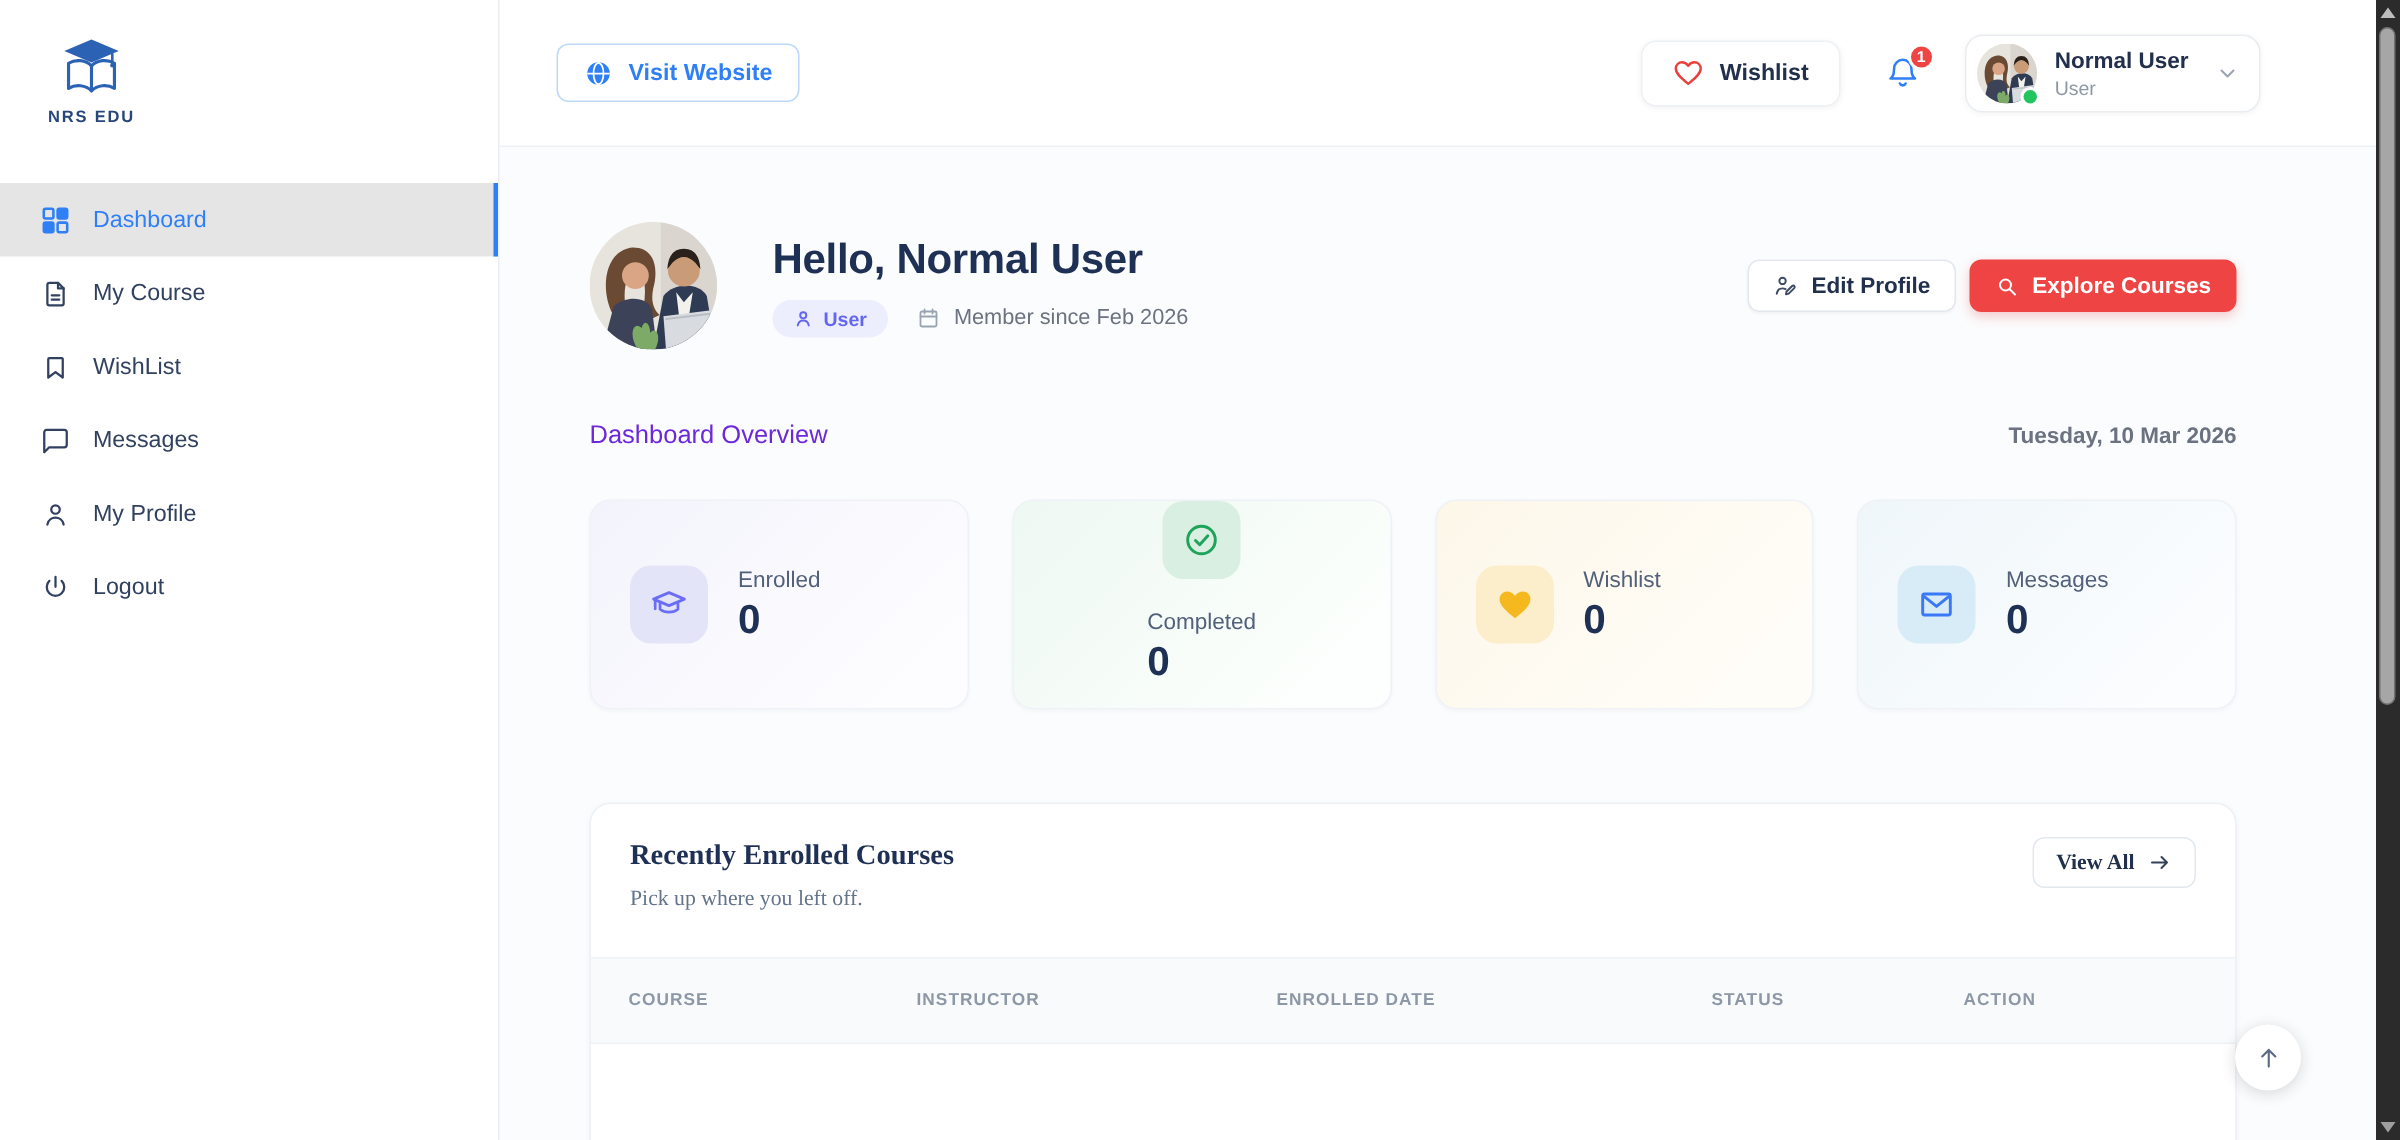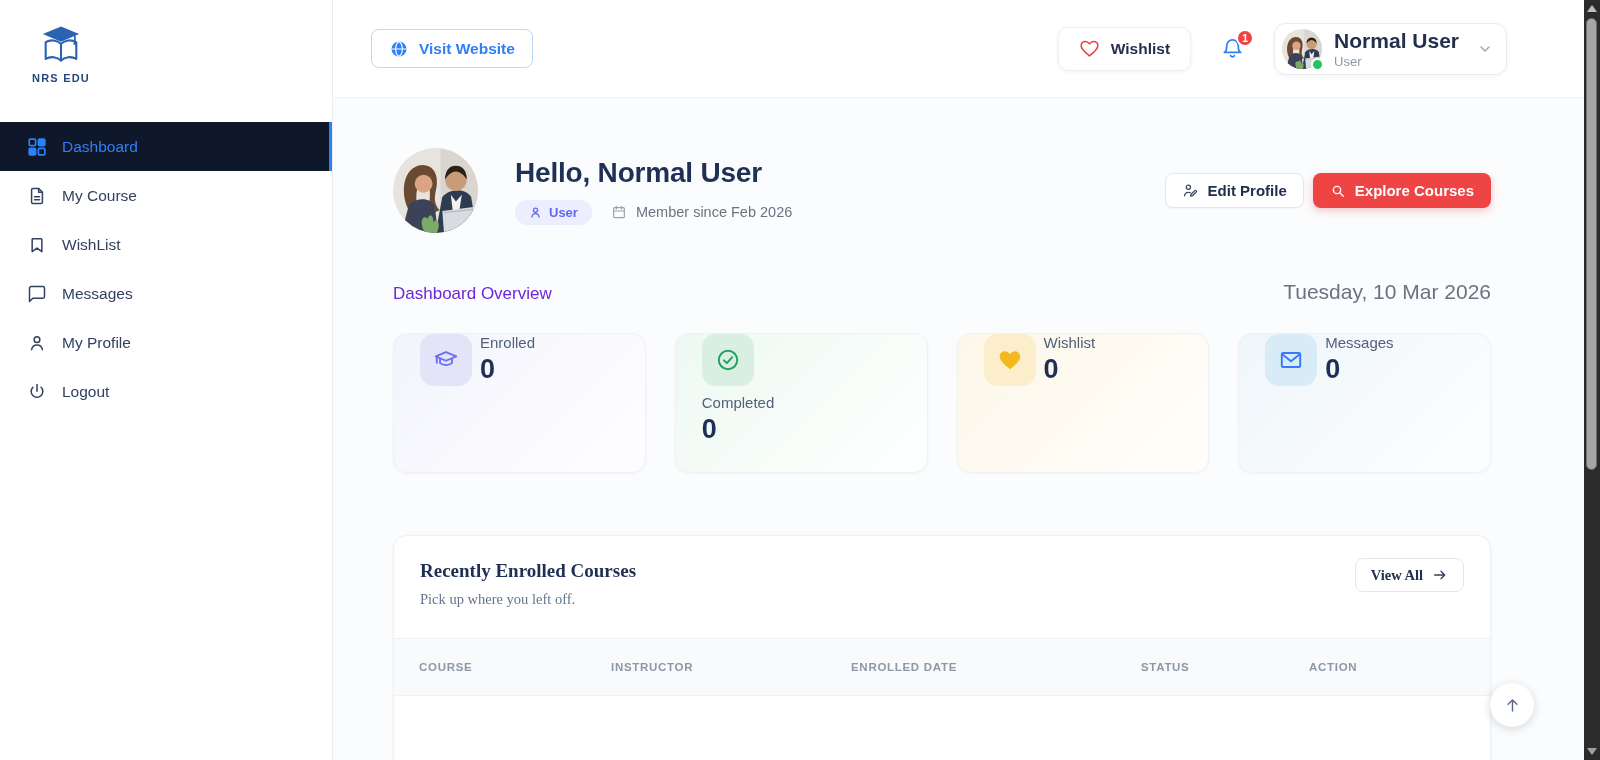--- a/index.html
+++ b/index.html
@@ -8,38 +8,38 @@
   .stage { position:relative; width:1600px; height:760px; overflow:hidden; }
 
   
   .sidebar { position:absolute; left:0; top:0; width:333px; height:760px; background:#fff; border-right:1px solid #e9edf2; z-index:5; }
   .logo-block { display:flex; flex-direction:column; align-items:center; width:110px; margin:24px 0 0 6px; }
   .logo-block svg { width:46px; height:44px; }
   .brand-name { margin-top:4px; font-size:11px; font-weight:700; letter-spacing:1.2px; color:#27477c; }
   .nav { margin-top:38px; }
   .nav-item { display:flex; align-items:center; gap:15px; height:49px; padding-left:27px; font-size:15.5px; font-weight:500; color:#31415f; cursor:pointer; position:relative; }
   .nav-item svg { width:20px; height:20px; flex:none; }
-  .nav-item.active { background:#0f172a; color:#2f7ff7; }
+  .nav-item.active { background:#e5e5e5; color:#2f7ff7; }
   .nav-item.active::after { content:""; position:absolute; right:0; top:0; bottom:0; width:3px; background:#2f7ff7; }
 
   
   .topbar { position:absolute; left:333px; top:0; width:1251px; height:98px; background:#fff; border-bottom:1px solid #eef1f4; display:flex; align-items:center; justify-content:space-between; padding:0 77px 0 38px; z-index:4; }
   .btn-visit { display:flex; align-items:center; gap:10px; height:39px; padding:14px 17px; border:1px solid #bcd8fb; border-radius:8px; background:#fff; color:#2f7ff7; font-size:15.5px; font-weight:700; cursor:pointer; font-family:inherit; }
   .btn-visit svg { width:20px; height:20px; }
   .topbar-right { display:flex; align-items:center; gap:24px; }
   .btn-wishlist { display:flex; align-items:center; gap:11px; height:44px; padding:0 20px; background:#fff; border:1px solid #edf0f4; border-radius:10px; box-shadow:0 1px 4px rgba(16,24,40,.06); font-size:15.5px; font-weight:600; color:#22304d; cursor:pointer; font-family:inherit; }
   .btn-wishlist svg { width:21px; height:21px; color:#e8403d; }
   .bell-wrap { position:relative; margin:0 6px; cursor:pointer; }
   .bell-wrap svg { width:23px; height:23px; color:#2f7ff7; display:block; }
   .badge { position:absolute; top:-8px; right:-10px; min-width:18px; height:18px; border-radius:9px; background:#ef4444; color:#fff; font-size:10.5px; font-weight:700; display:flex; align-items:center; justify-content:center; border:2px solid #fff; padding:0 3px; }
   .user-chip { display:flex; align-items:center; gap:12px; height:52px; padding:0 13px 0 7px; border:1px solid #e9edf2; border-radius:12px; background:#fff; box-shadow:0 1px 4px rgba(16,24,40,.05); cursor:pointer; }
   .avatar-sm { position:relative; width:40px; height:40px; flex:none; }
   .avatar-sm > svg { width:40px; height:40px; display:block; }
   .status-dot { position:absolute; right:-2px; bottom:-2px; width:13px; height:13px; border-radius:50%; background:#22c55e; border:2.5px solid #fff; }
-  .user-meta .name { font-size:21px; font-weight:700; color:#22304d; line-height:1.2; }
+  .user-meta .name { font-size:15px; font-weight:700; color:#22304d; line-height:1.2; }
   .user-meta .role { font-size:13px; color:#8d97a6; margin-top:1px; }
   .chev { color:#9aa3b2; margin-left:6px; }
   .chev svg { width:16px; height:16px; display:block; }
 
   
   .main { position:absolute; left:333px; top:80px; width:1251px; height:662px; }
   .content { position:relative; width:1098px; margin-left:60px; height:662px; }
 
   .hero { position:absolute; top:68px; left:0; width:1098px; display:flex; align-items:center; }
   .avatar-lg { width:85px; height:85px; flex:none; }
@@ -52,24 +52,24 @@
   .member { display:flex; align-items:center; gap:9px; color:#6b7280; font-size:14.5px; }
   .member svg { width:16px; height:16px; color:#9aa3b2; }
   .hero-actions { margin-left:auto; display:flex; gap:9px; align-items:center; }
   .btn-edit { display:flex; align-items:center; gap:9px; height:35px; padding:0 16px; background:#fff; border:1px solid #e4e8ee; border-radius:8px; font-size:15px; font-weight:600; color:#22304d; cursor:pointer; box-shadow:0 1px 2px rgba(16,24,40,.04); font-family:inherit; }
   .btn-edit svg { width:17px; height:17px; color:#3c4a63; }
   .btn-explore { display:flex; align-items:center; gap:9px; height:35px; padding:0 17px; background:#ef4444; border:none; border-radius:8px; font-size:15px; font-weight:600; color:#fff; cursor:pointer; box-shadow:0 3px 8px rgba(234,90,95,.32); font-family:inherit; }
   .btn-explore svg { width:16px; height:16px; }
 
   .overview-head { position:absolute; top:200px; left:0; width:1098px; display:flex; align-items:baseline; justify-content:space-between; }
   .ov-title { font-size:17px; font-weight:400; color:#6d28d9; }
-  .ov-date { font-size:21px; color:#6b7280; }
+  .ov-date { font-size:15px; color:#6b7280;font-weight:bold; }
 
   .stats { position:absolute; top:253px; left:0; width:1098px; display:grid; grid-template-columns:repeat(4,1fr); gap:29px; }
-  .stat-card { height:140px; border-radius:14px; border:1px solid #eef1f6; display:flex; align-items:flex-start; padding:0 26px; gap:8px; box-shadow:0 1px 3px rgba(16,24,40,.04); }
+  .stat-card { height:140px; border-radius:14px; border:1px solid #eef1f6; display:flex; align-items:center; padding:0 26px; gap:20px; box-shadow:0 1px 3px rgba(16,24,40,.04); }
   .stat-card.c1 { background:linear-gradient(135deg,#f3f3fc 0%,#fdfdff 85%); }
   .stat-card.c2 { background:linear-gradient(135deg,#eef8f2 0%,#fcfffd 85%);flex-direction:column; }
   .stat-card.c3 { background:linear-gradient(135deg,#fdf7e9 0%,#fffdf8 85%); }
   .stat-card.c4 { background:linear-gradient(135deg,#eff6fa 0%,#fbfdfe 85%); }
   .stat-icon { width:52px; height:52px; border-radius:14px; display:flex; align-items:center; justify-content:center; flex:none; }
   .stat-icon svg { width:26px; height:26px; }
   .i1 { background:#e4e4f9; color:#6b6ef5; }
   .i2 { background:#d8efe1; color:#1fa35a; }
   .i3 { background:#fdeecb; color:#f5b81e; }
   .i4 { background:#d7ecf6; color:#3b78f7; }

